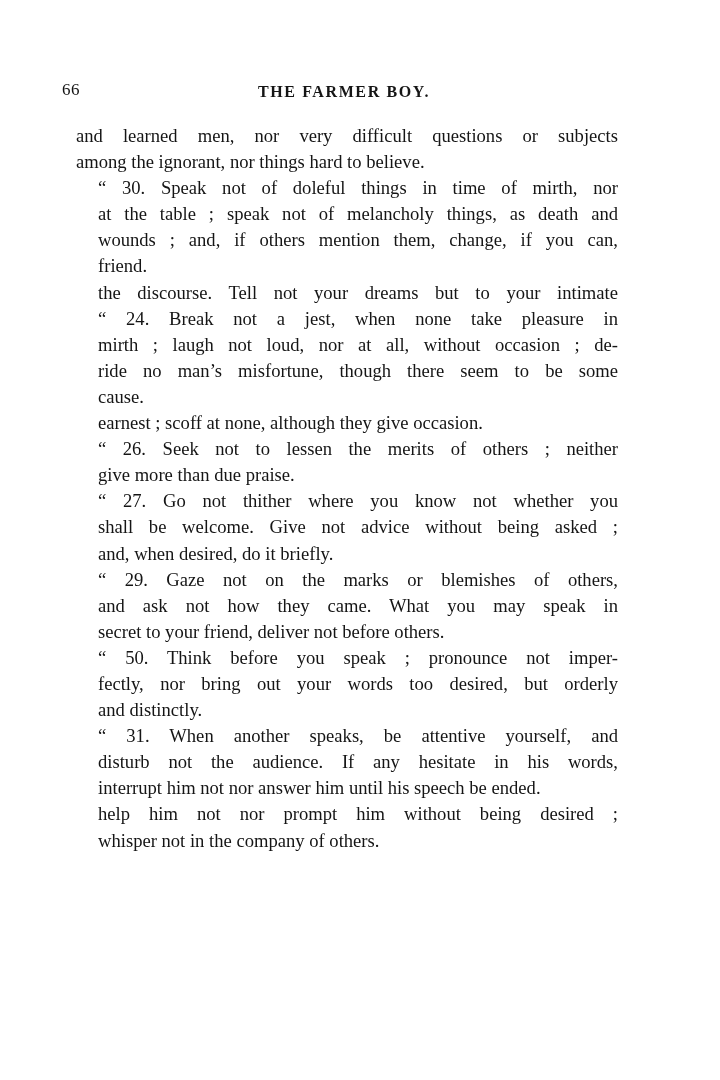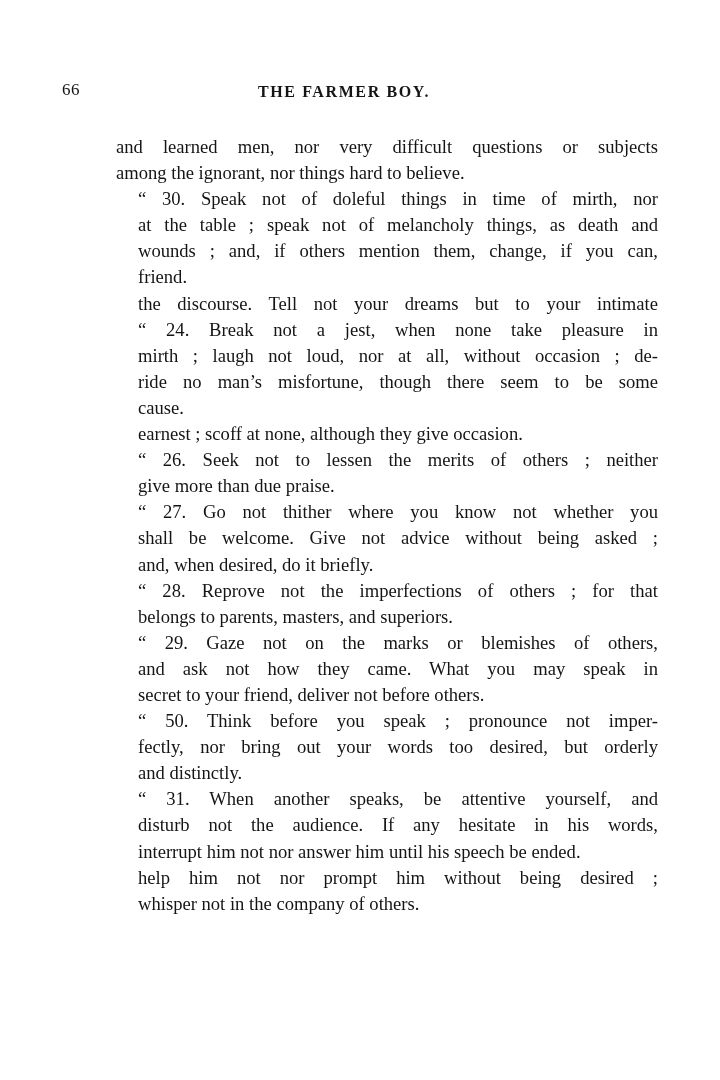--- a/index.html
+++ b/index.html
@@ -42,26 +42,25 @@
       right: 0;
       top: 3px;
       text-align: center;
       font-size: 16px;
       font-weight: bold;
       letter-spacing: 1.6px;
       padding-left: 8px;
     }
     .body-text {
       position: absolute;
-      top: 134px;
+      top: 123px;
       left: 76px;
       width: 542px;
       font-size: 18.6px;
       line-height: 26.1px;
-      margin-left: 40px;
     }
     .para {
       margin: 0;
       text-align: justify;
       text-align-last: left;
       hyphens: manual;
     }
     .para.indent {
       text-indent: 22px;
     }
@@ -108,24 +107,20 @@
       <div class="para indent">
         <span class="line">“ 26. Seek not to lessen the merits of others ; neither</span>
         <span class="line last">give more than due praise.</span>
       </div>
       <div class="para indent">
         <span class="line">“ 27. Go not thither where you know not whether you</span>
         <span class="line">shall be welcome. Give not advice without being asked ;</span>
         <span class="line last">and, when desired, do it briefly.</span>
       </div>
       <div class="para indent">
-        <span class="line">“ 28. Reprove not the imperfections of others ; for that</span>
-        <span class="line last">belongs to parents, masters, and superiors.</span>
-      </div>
-      <div class="para indent">
         <span class="line">“ 29. Gaze not on the marks or blemishes of others,</span>
         <span class="line">and ask not how they came. What you may speak in</span>
         <span class="line last">secret to your friend, deliver not before others.</span>
       </div>
       <div class="para indent">
         <span class="line">“ 50. Think before you speak ; pronounce not imper-</span>
         <span class="line">fectly, nor bring out your words too desired, but orderly</span>
         <span class="line last">and distinctly.</span>
       </div>
       <div class="para indent">

